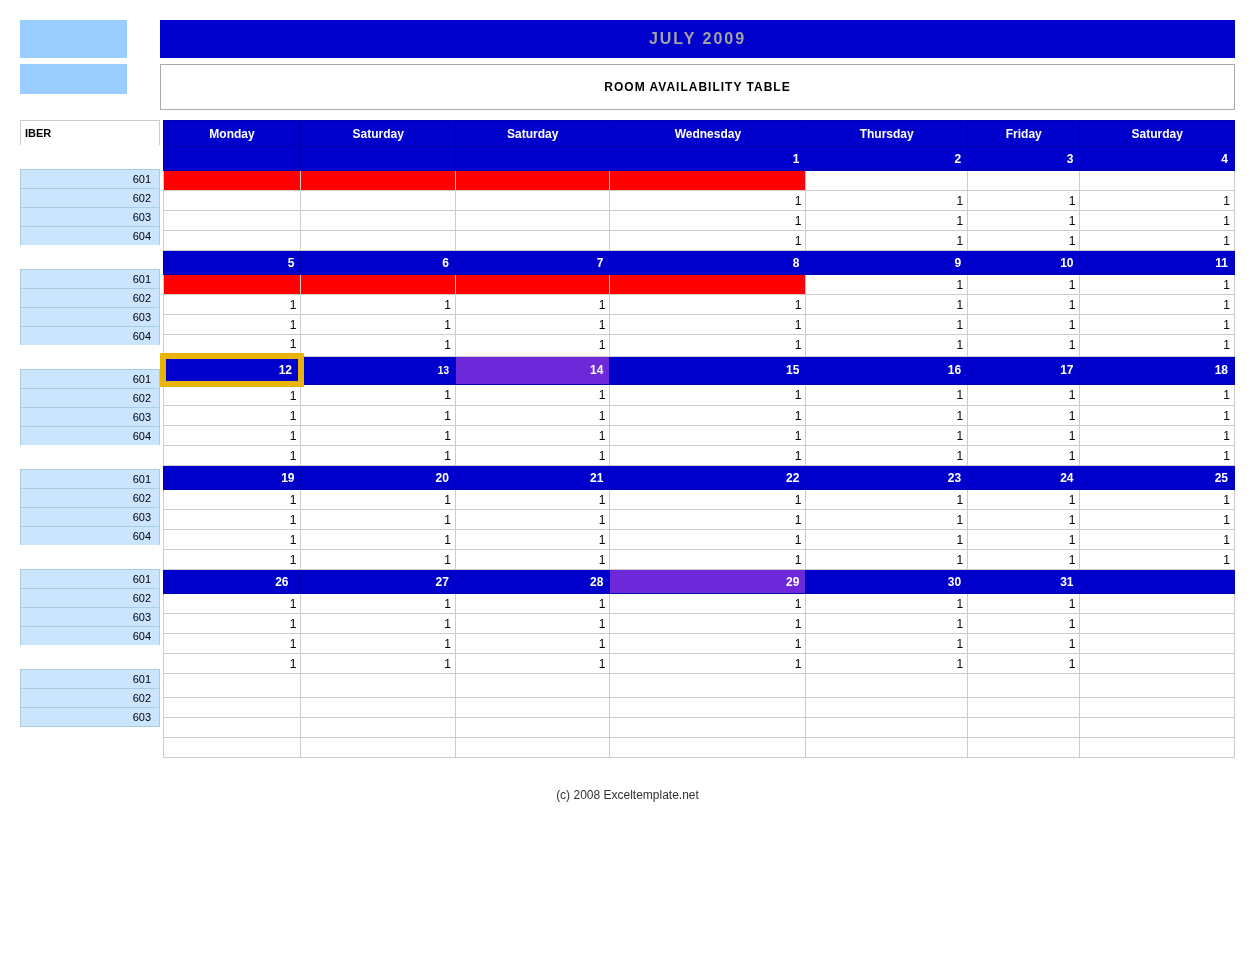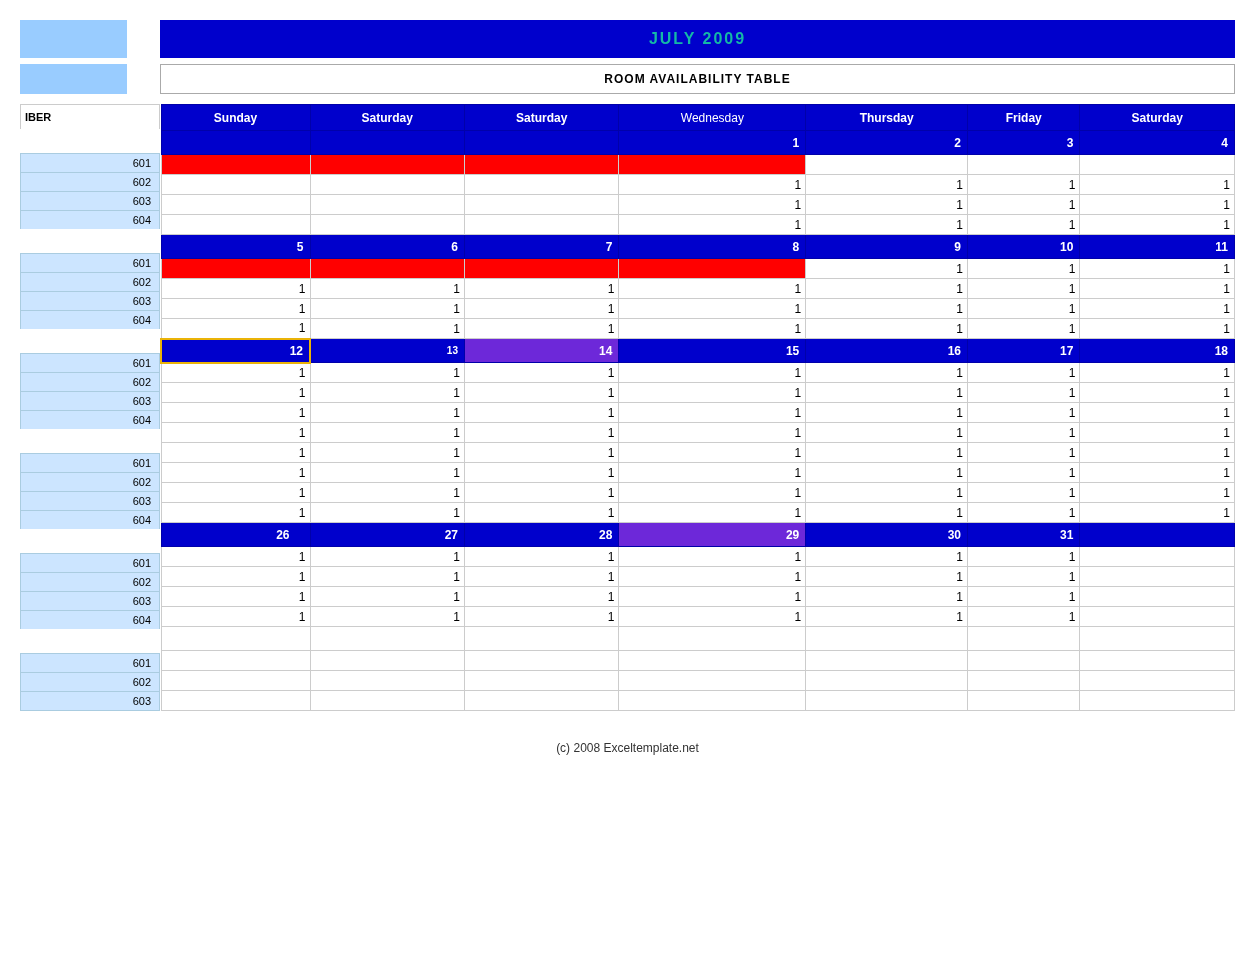--- a/index.html
+++ b/index.html
@@ -31,29 +31,29 @@
 </head>
 <body>
 
 <div class="page-wrapper">
 
   <div style="display:flex; width:100%; margin-bottom:6px; align-items:stretch;">
     <div style="width:140px; flex-shrink:0;">
       <div style="width:107px; height:38px; background:#99ccff;"></div>
     </div>
     <div style="flex:1; background:#0000cc; height:38px; display:flex; align-items:center; justify-content:center;">
-      <span style="color:#14b8a6; font-weight:bold; font-size:16px; letter-spacing:2px;">JULY 2009</span>
+      <span style="color:#a3a3a3; font-weight:bold; font-size:16px; letter-spacing:2px;">JULY 2009</span>
     </div>
   </div>
 
   <div style="display:flex; width:100%; margin-bottom:10px; align-items:stretch;">
     <div style="width:140px; flex-shrink:0;">
       <div style="width:107px; height:30px; background:#99ccff;"></div>
     </div>
-    <div style="flex:1; border:1px solid #aaa; height:30px; display:flex; align-items:center; justify-content:center; background:#fff;">
+    <div style="flex:1; border:1px solid #aaa; height:46px; display:flex; align-items:center; justify-content:center; background:#fff;">
       <span style="font-weight:bold; font-size:12px; letter-spacing:1px;">ROOM AVAILABILITY TABLE</span>
     </div>
   </div>
 
   <div style="display:flex; width:100%; align-items:flex-start;">
 
     <div style="width:140px; flex-shrink:0; display:flex; flex-direction:column;">
 
       <div style="height:26px; border:1px solid #ccc; background:#fff; display:flex; align-items:center; padding-left:4px; font-weight:bold; font-size:11px; margin-bottom:-1px;">
         <span>IBER</span>
@@ -92,24 +92,24 @@
       <div style="height:24px; background:#fff; border:none;"></div>
       <div class="room-label-row" style="height:20px; background:#cce5ff; border:1px solid #aacce0; display:flex; align-items:center; justify-content:flex-end; padding-right:8px; font-size:11px; margin-bottom:-1px;">601</div>
       <div class="room-label-row" style="height:20px; background:#cce5ff; border:1px solid #aacce0; display:flex; align-items:center; justify-content:flex-end; padding-right:8px; font-size:11px; margin-bottom:-1px;">602</div>
       <div class="room-label-row" style="height:20px; background:#cce5ff; border:1px solid #aacce0; display:flex; align-items:center; justify-content:flex-end; padding-right:8px; font-size:11px; margin-bottom:-1px;">603</div>
     </div>
 
     <table style="flex:1; border-collapse:collapse;">
 
       <thead>
         <tr>
-          <th style="background:#0000cc; color:#fff; font-weight:bold; text-align:center; padding:5px 2px; border:1px solid #0000aa; font-size:12px; height:26px;">Sunday</th>
+          <th style="background:#0000cc; color:#fff; font-weight:bold; text-align:center; padding:5px 2px; border:1px solid #0000aa; font-size:12px; height:26px;">Monday</th>
           <th style="background:#0000cc; color:#fff; font-weight:bold; text-align:center; padding:5px 2px; border:1px solid #0000aa; font-size:12px;">Saturday</th>
           <th style="background:#0000cc; color:#fff; font-weight:bold; text-align:center; padding:5px 2px; border:1px solid #0000aa; font-size:12px;">Saturday</th>
-          <th style="background:#0000cc; color:#fff; font-weight:normal; text-align:center; padding:5px 2px; border:1px solid #0000aa; font-size:12px;">Wednesday</th>
+          <th style="background:#0000cc; color:#fff; font-weight:bold; text-align:center; padding:5px 2px; border:1px solid #0000aa; font-size:12px;">Wednesday</th>
           <th style="background:#0000cc; color:#fff; font-weight:bold; text-align:center; padding:5px 2px; border:1px solid #0000aa; font-size:12px;">Thursday</th>
           <th style="background:#0000cc; color:#fff; font-weight:bold; text-align:center; padding:5px 2px; border:1px solid #0000aa; font-size:12px;">Friday</th>
           <th style="background:#0000cc; color:#fff; font-weight:bold; text-align:center; padding:5px 2px; border:1px solid #0000aa; font-size:12px;">Saturday</th>
         </tr>
       </thead>
       <tbody>
 
         <tr>
           <td style="background:#0000cc; color:#fff; font-weight:bold; text-align:right; padding:4px 6px; border:1px solid #0000aa; font-size:12px; height:24px;"></td>
           <td style="background:#0000cc; color:#fff; font-weight:bold; text-align:right; padding:4px 6px; border:1px solid #0000aa; font-size:12px;"></td>
@@ -204,21 +204,21 @@
           <td style="border:1px solid #ccc; height:20px; text-align:right; padding:2px 4px;">1</td>
           <td style="border:1px solid #ccc; height:20px; text-align:right; padding:2px 4px;">1</td>
           <td style="border:1px solid #ccc; height:20px; text-align:right; padding:2px 4px;">1</td>
           <td style="border:1px solid #ccc; height:20px; text-align:right; padding:2px 4px;">1</td>
           <td style="border:1px solid #ccc; height:20px; text-align:right; padding:2px 4px;">1</td>
           <td style="border:1px solid #ccc; height:20px; text-align:right; padding:2px 4px;">1</td>
           <td style="border:1px solid #ccc; height:20px; text-align:right; padding:2px 4px;">1</td>
         </tr>
 
         <tr>
-          <td style="background:#0000cc; color:#fff; font-weight:bold; text-align:right; padding:4px 6px; border:2px solid #eab308; font-size:12px; height:24px;">12</td>
+          <td style="background:#0000cc; color:#fff; font-weight:bold; text-align:right; padding:4px 6px; border:6px solid #eab308; font-size:12px; height:24px;">12</td>
           <td style="background:#0000cc; color:#fff; font-weight:bold; text-align:right; padding:4px 6px; border:1px solid #0000aa; font-size:10px;">13</td>
           <td style="background:#6d28d9; color:#fff; font-weight:bold; text-align:right; padding:4px 6px; border:1px solid #0000aa; font-size:12px;">14</td>
           <td style="background:#0000cc; color:#fff; font-weight:bold; text-align:right; padding:4px 6px; border:1px solid #0000aa; font-size:12px;">15</td>
           <td style="background:#0000cc; color:#fff; font-weight:bold; text-align:right; padding:4px 6px; border:1px solid #0000aa; font-size:12px;">16</td>
           <td style="background:#0000cc; color:#fff; font-weight:bold; text-align:right; padding:4px 6px; border:1px solid #0000aa; font-size:12px;">17</td>
           <td style="background:#0000cc; color:#fff; font-weight:bold; text-align:right; padding:4px 6px; border:1px solid #0000aa; font-size:12px;margin-top:9px;">18</td>
         </tr>
 
         <tr>
           <td style="border:1px solid #ccc; height:20px; text-align:right; padding:2px 4px;">1</td>
@@ -251,58 +251,67 @@
           <td style="border:1px solid #ccc; height:20px; text-align:right; padding:2px 4px;">1</td>
           <td style="border:1px solid #ccc; height:20px; text-align:right; padding:2px 4px;">1</td>
           <td style="border:1px solid #ccc; height:20px; text-align:right; padding:2px 4px;">1</td>
           <td style="border:1px solid #ccc; height:20px; text-align:right; padding:2px 4px;">1</td>
           <td style="border:1px solid #ccc; height:20px; text-align:right; padding:2px 4px;">1</td>
           <td style="border:1px solid #ccc; height:20px; text-align:right; padding:2px 4px;">1</td>
           <td style="border:1px solid #ccc; height:20px; text-align:right; padding:2px 4px;">1</td>
         </tr>
 
         <tr>
-          <td style="border:1px solid #ccc; height:20px; text-align:right; padding:2px 4px;">1</td>
-          <td style="border:1px solid #ccc; height:20px; text-align:right; padding:2px 4px;">1</td>
-          <td style="border:1px solid #ccc; height:20px; text-align:right; padding:2px 4px;">1</td>
-          <td style="border:1px solid #ccc; height:20px; text-align:right; padding:2px 4px;">1</td>
-          <td style="border:1px solid #ccc; height:20px; text-align:right; padding:2px 4px;">1</td>
-          <td style="border:1px solid #ccc; height:20px; text-align:right; padding:2px 4px;">1</td>
-          <td style="border:1px solid #ccc; height:20px; text-align:right; padding:2px 4px;">1</td>
-        </tr>
-        <tr>
-          <td style="border:1px solid #ccc; height:20px; text-align:right; padding:2px 4px;">1</td>
-          <td style="border:1px solid #ccc; height:20px; text-align:right; padding:2px 4px;">1</td>
-          <td style="border:1px solid #ccc; height:20px; text-align:right; padding:2px 4px;">1</td>
-          <td style="border:1px solid #ccc; height:20px; text-align:right; padding:2px 4px;">1</td>
-          <td style="border:1px solid #ccc; height:20px; text-align:right; padding:2px 4px;">1</td>
-          <td style="border:1px solid #ccc; height:20px; text-align:right; padding:2px 4px;">1</td>
-          <td style="border:1px solid #ccc; height:20px; text-align:right; padding:2px 4px;">1</td>
-        </tr>
-        <tr>
-          <td style="border:1px solid #ccc; height:20px; text-align:right; padding:2px 4px;">1</td>
-          <td style="border:1px solid #ccc; height:20px; text-align:right; padding:2px 4px;">1</td>
-          <td style="border:1px solid #ccc; height:20px; text-align:right; padding:2px 4px;">1</td>
-          <td style="border:1px solid #ccc; height:20px; text-align:right; padding:2px 4px;">1</td>
-          <td style="border:1px solid #ccc; height:20px; text-align:right; padding:2px 4px;">1</td>
-          <td style="border:1px solid #ccc; height:20px; text-align:right; padding:2px 4px;">1</td>
-          <td style="border:1px solid #ccc; height:20px; text-align:right; padding:2px 4px;">1</td>
-        </tr>
-        <tr>
-          <td style="border:1px solid #ccc; height:20px; text-align:right; padding:2px 4px;">1</td>
-          <td style="border:1px solid #ccc; height:20px; text-align:right; padding:2px 4px;">1</td>
-          <td style="border:1px solid #ccc; height:20px; text-align:right; padding:2px 4px;">1</td>
-          <td style="border:1px solid #ccc; height:20px; text-align:right; padding:2px 4px;">1</td>
-          <td style="border:1px solid #ccc; height:20px; text-align:right; padding:2px 4px;">1</td>
-          <td style="border:1px solid #ccc; height:20px; text-align:right; padding:2px 4px;">1</td>
-          <td style="border:1px solid #ccc; height:20px; text-align:right; padding:2px 4px;">1</td>
-        </tr>
-
-        <tr>
-          <td style="background:#0000cc; color:#fff; font-weight:bold; text-align:right; padding:4px 20px; border:1px solid #0000aa; font-size:12px; height:24px;">26</td>
+          <td style="background:#0000cc; color:#fff; font-weight:bold; text-align:right; padding:4px 6px; border:1px solid #0000aa; font-size:12px; height:24px;">19</td>
+          <td style="background:#0000cc; color:#fff; font-weight:bold; text-align:right; padding:4px 6px; border:1px solid #0000aa; font-size:12px;">20</td>
+          <td style="background:#0000cc; color:#fff; font-weight:bold; text-align:right; padding:4px 6px; border:1px solid #0000aa; font-size:12px;">21</td>
+          <td style="background:#0000cc; color:#fff; font-weight:bold; text-align:right; padding:4px 6px; border:1px solid #0000aa; font-size:12px;">22</td>
+          <td style="background:#0000cc; color:#fff; font-weight:bold; text-align:right; padding:4px 6px; border:1px solid #0000aa; font-size:12px;">23</td>
+          <td style="background:#0000cc; color:#fff; font-weight:bold; text-align:right; padding:4px 6px; border:1px solid #0000aa; font-size:12px;">24</td>
+          <td style="background:#0000cc; color:#fff; font-weight:bold; text-align:right; padding:4px 6px; border:1px solid #0000aa; font-size:12px;">25</td>
+        </tr>
+        <tr>
+          <td style="border:1px solid #ccc; height:20px; text-align:right; padding:2px 4px;">1</td>
+          <td style="border:1px solid #ccc; height:20px; text-align:right; padding:2px 4px;">1</td>
+          <td style="border:1px solid #ccc; height:20px; text-align:right; padding:2px 4px;">1</td>
+          <td style="border:1px solid #ccc; height:20px; text-align:right; padding:2px 4px;">1</td>
+          <td style="border:1px solid #ccc; height:20px; text-align:right; padding:2px 4px;">1</td>
+          <td style="border:1px solid #ccc; height:20px; text-align:right; padding:2px 4px;">1</td>
+          <td style="border:1px solid #ccc; height:20px; text-align:right; padding:2px 4px;">1</td>
+        </tr>
+        <tr>
+          <td style="border:1px solid #ccc; height:20px; text-align:right; padding:2px 4px;">1</td>
+          <td style="border:1px solid #ccc; height:20px; text-align:right; padding:2px 4px;">1</td>
+          <td style="border:1px solid #ccc; height:20px; text-align:right; padding:2px 4px;">1</td>
+          <td style="border:1px solid #ccc; height:20px; text-align:right; padding:2px 4px;">1</td>
+          <td style="border:1px solid #ccc; height:20px; text-align:right; padding:2px 4px;">1</td>
+          <td style="border:1px solid #ccc; height:20px; text-align:right; padding:2px 4px;">1</td>
+          <td style="border:1px solid #ccc; height:20px; text-align:right; padding:2px 4px;">1</td>
+        </tr>
+        <tr>
+          <td style="border:1px solid #ccc; height:20px; text-align:right; padding:2px 4px;">1</td>
+          <td style="border:1px solid #ccc; height:20px; text-align:right; padding:2px 4px;">1</td>
+          <td style="border:1px solid #ccc; height:20px; text-align:right; padding:2px 4px;">1</td>
+          <td style="border:1px solid #ccc; height:20px; text-align:right; padding:2px 4px;">1</td>
+          <td style="border:1px solid #ccc; height:20px; text-align:right; padding:2px 4px;">1</td>
+          <td style="border:1px solid #ccc; height:20px; text-align:right; padding:2px 4px;">1</td>
+          <td style="border:1px solid #ccc; height:20px; text-align:right; padding:2px 4px;">1</td>
+        </tr>
+        <tr>
+          <td style="border:1px solid #ccc; height:20px; text-align:right; padding:2px 4px;">1</td>
+          <td style="border:1px solid #ccc; height:20px; text-align:right; padding:2px 4px;">1</td>
+          <td style="border:1px solid #ccc; height:20px; text-align:right; padding:2px 4px;">1</td>
+          <td style="border:1px solid #ccc; height:20px; text-align:right; padding:2px 4px;">1</td>
+          <td style="border:1px solid #ccc; height:20px; text-align:right; padding:2px 4px;">1</td>
+          <td style="border:1px solid #ccc; height:20px; text-align:right; padding:2px 4px;">1</td>
+          <td style="border:1px solid #ccc; height:20px; text-align:right; padding:2px 4px;">1</td>
+        </tr>
+
+        <tr>
+          <td style="background:#0000cc; color:#fff; font-weight:bold; text-align:right; padding:4px 12px; border:1px solid #0000aa; font-size:12px; height:24px;">26</td>
           <td style="background:#0000cc; color:#fff; font-weight:bold; text-align:right; padding:4px 6px; border:1px solid #0000aa; font-size:12px;">27</td>
           <td style="background:#0000cc; color:#fff; font-weight:bold; text-align:right; padding:4px 6px; border:1px solid #0000aa; font-size:12px;">28</td>
           <td style="background:#6d28d9; color:#fff; font-weight:bold; text-align:right; padding:4px 6px; border:1px solid #0000aa; font-size:12px;">29</td>
           <td style="background:#0000cc; color:#fff; font-weight:bold; text-align:right; padding:4px 6px; border:1px solid #0000aa; font-size:12px;">30</td>
           <td style="background:#0000cc; color:#fff; font-weight:bold; text-align:right; padding:4px 6px; border:1px solid #0000aa; font-size:12px;">31</td>
           <td style="background:#0000cc; border:1px solid #0000aa; height:24px;"></td>
         </tr>
         <tr>
           <td style="border:1px solid #ccc; height:20px; text-align:right; padding:2px 4px;">1</td>
           <td style="border:1px solid #ccc; height:20px; text-align:right; padding:2px 4px;">1</td>

